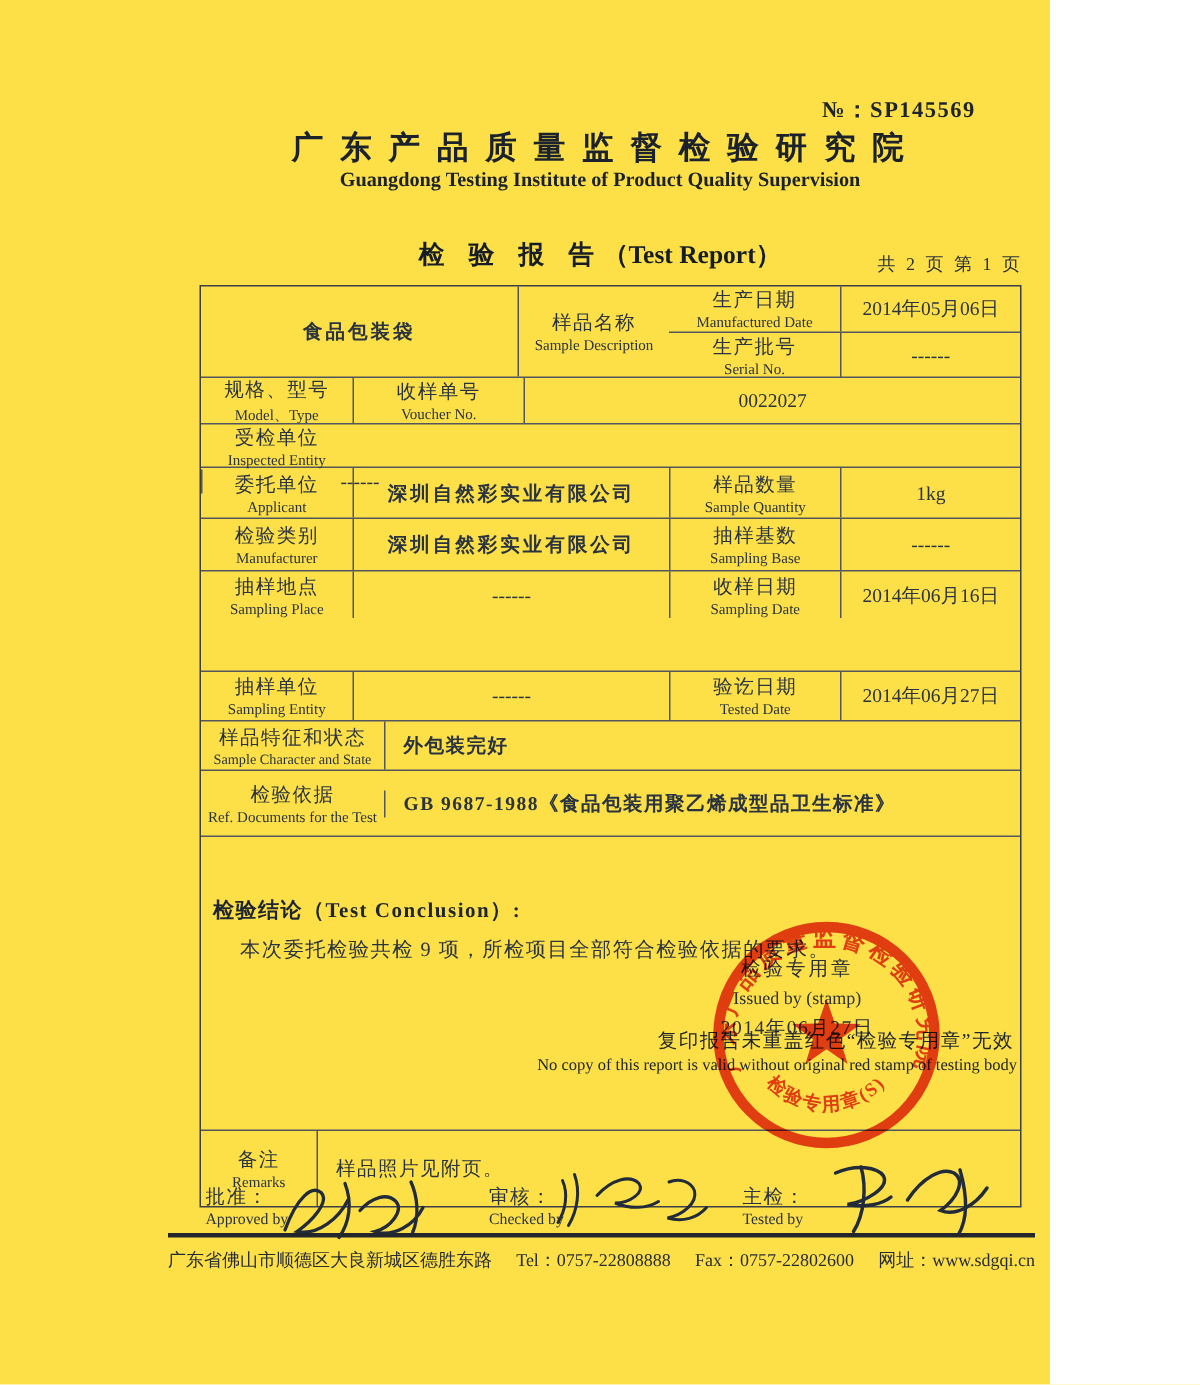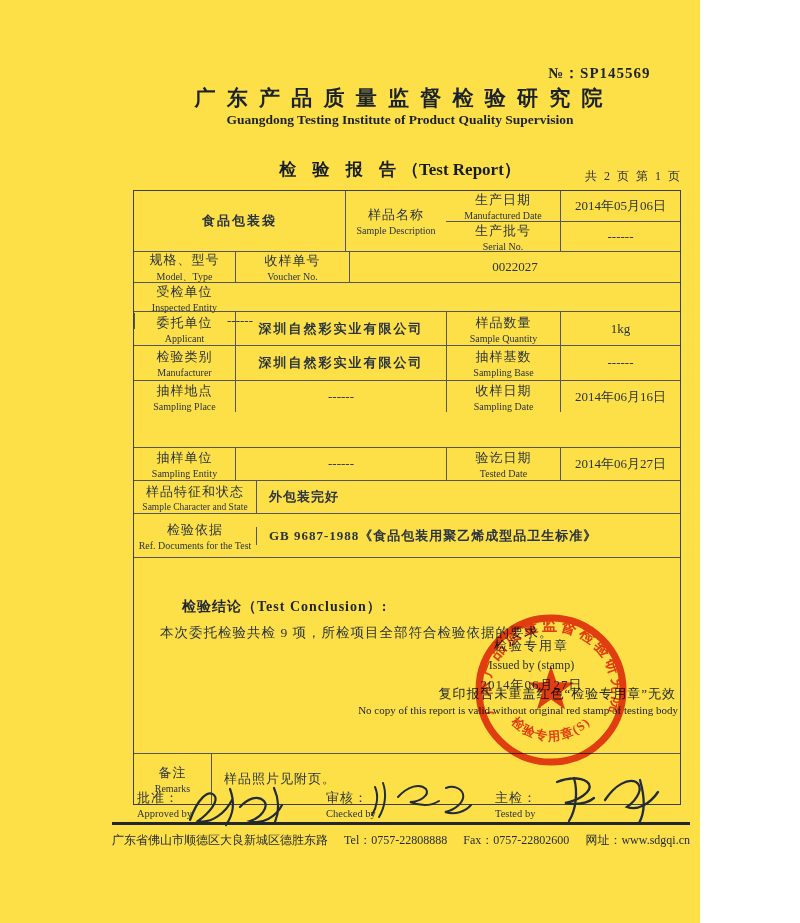--- a/index.html
+++ b/index.html
@@ -30,21 +30,21 @@
   .hA { height:60px; } .hB { height:31px; } .hC { height:29px;flex-direction:column; } .hD { height:34px; }
   .hE { height:35px; } .hF { height:32px; } .hG { height:33px;margin-top:35px; } .hH { height:33px; }
   .hI { height:44px;align-items:center; } .hJ { height:196px; } .hK { height:51px; }
   .subcol { display:flex; flex-direction:column; flex:1; }
   .subrow { display:flex; flex:1; }
   .subrow + .subrow { border-top:1px solid #53565c; }
   .subrow .cell:first-child { border-left:none; }
 
   
   .concl { position:relative; display:block; flex:1; }
-  .concl-heading { position:absolute; left:8px; top:40px; font-size:14px; font-weight:bold; color:#1f2630; letter-spacing:1px;margin-left:40px; }
+  .concl-heading { position:absolute; left:8px; top:40px; font-size:14px; font-weight:bold; color:#1f2630; letter-spacing:1px; }
   .concl-body { position:absolute; left:26px; top:66px; font-size:13.5px; color:#2a3340; letter-spacing:1px; }
   .stamp-lines { position:absolute; left:300px; top:79px; width:195px; text-align:center; }
   .stamp-lines .l1 { font-size:13px; letter-spacing:2px; }
   .stamp-lines .l2 { font-size:12px; margin-top:3px; }
   .stamp-lines .l3 { font-size:13px; margin-top:3px; letter-spacing:1px; }
   .notice-cn { position:absolute; right:4px; top:127px; font-size:13px; letter-spacing:1px; color:#20262e; }
   .notice-en { position:absolute; right:2px; top:146px; font-size:11px; color:#20262e; }
   .stamp-svg { position:absolute; left:337px; top:52px; mix-blend-mode:multiply; opacity:.85; }
 
   

